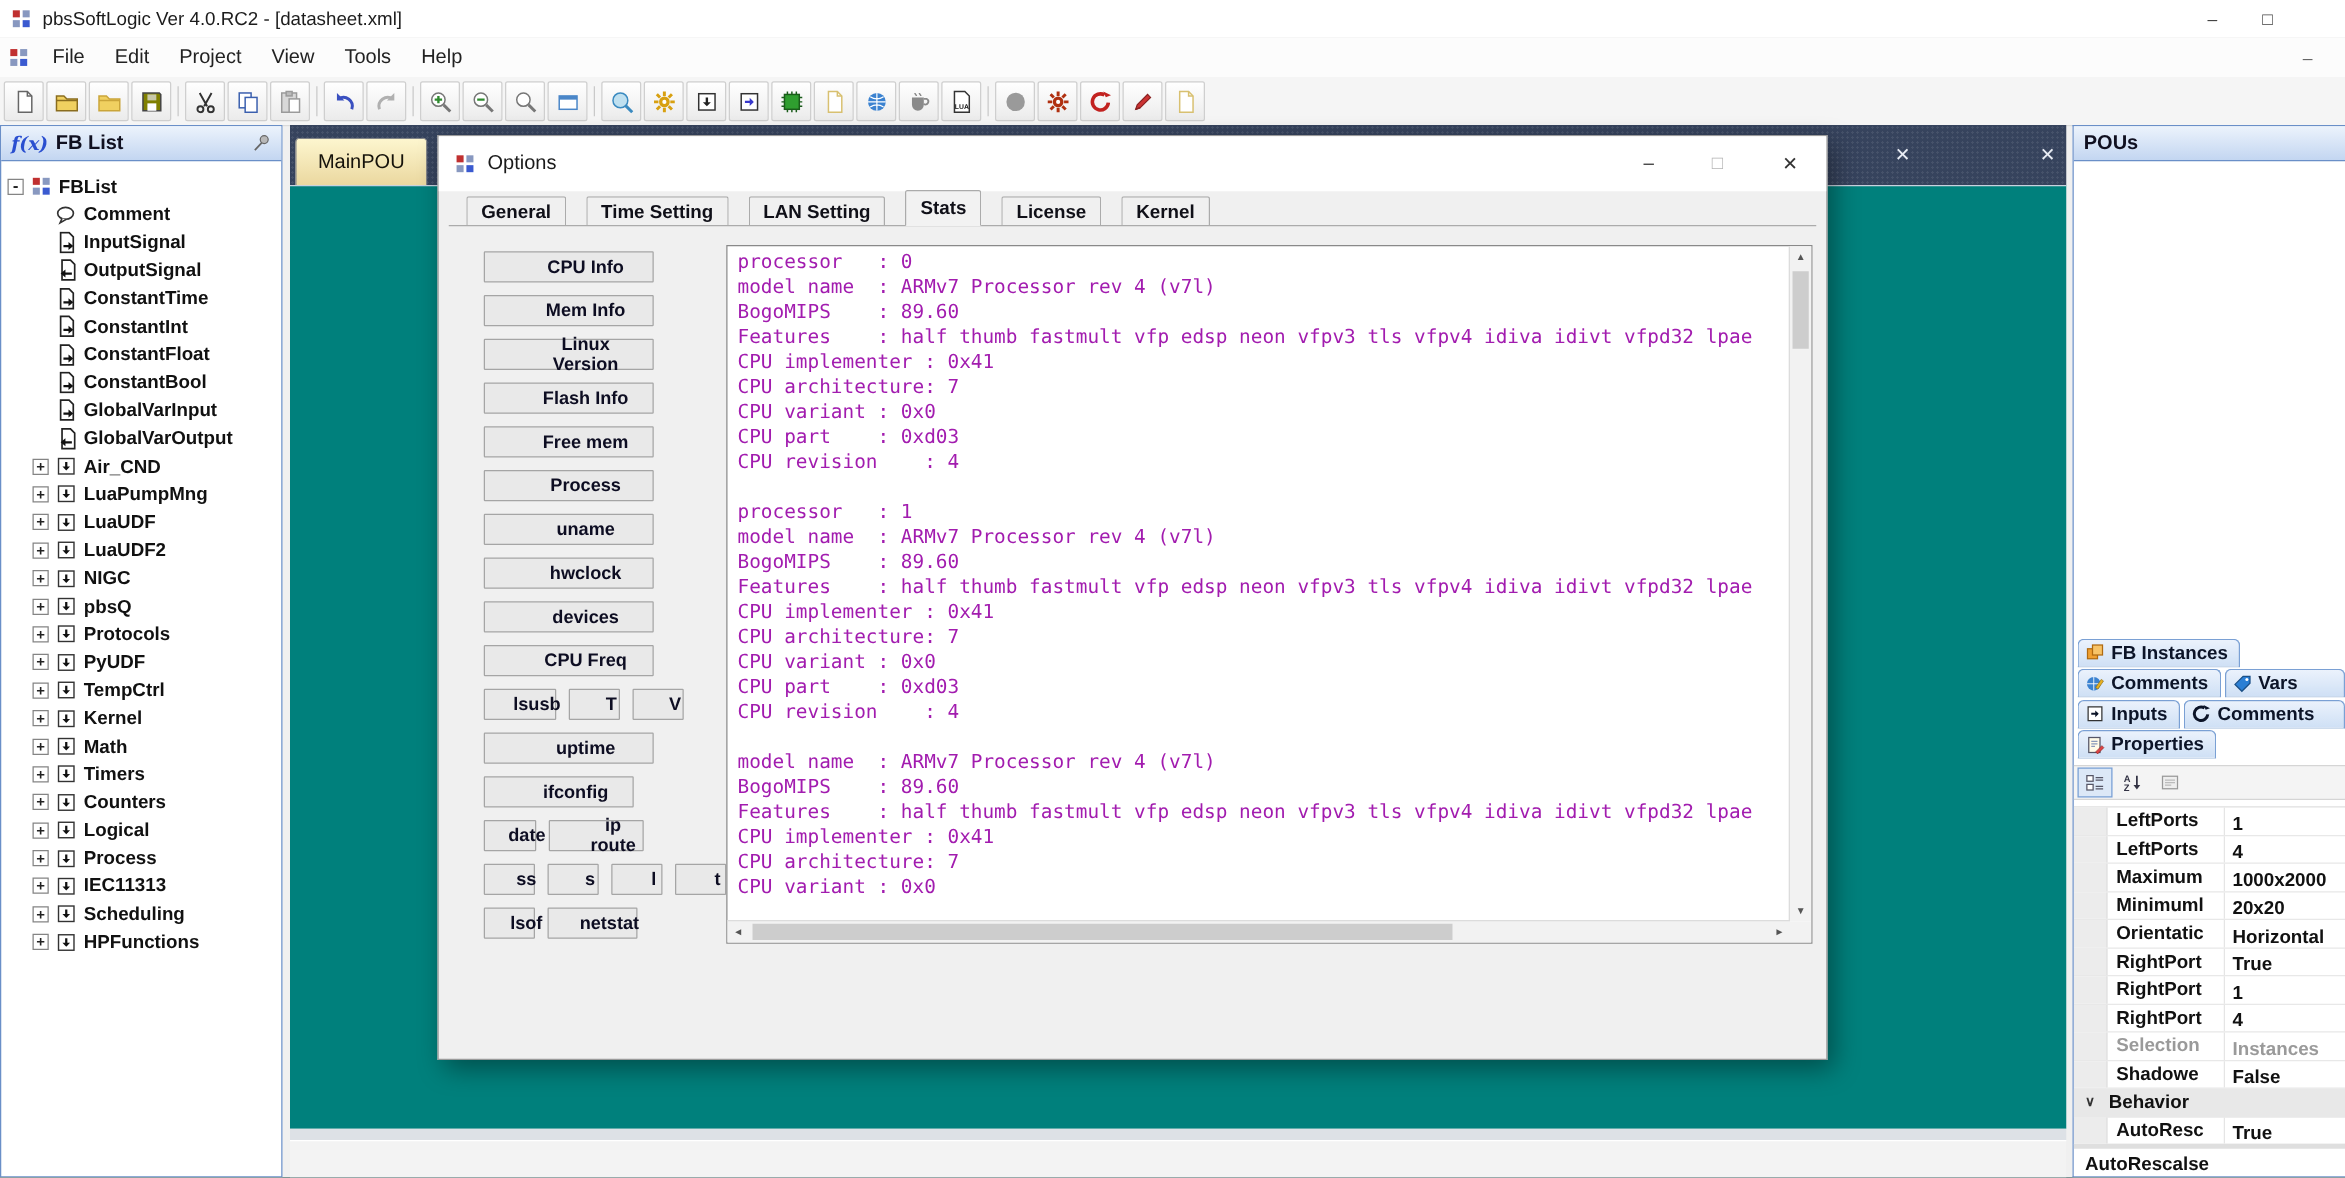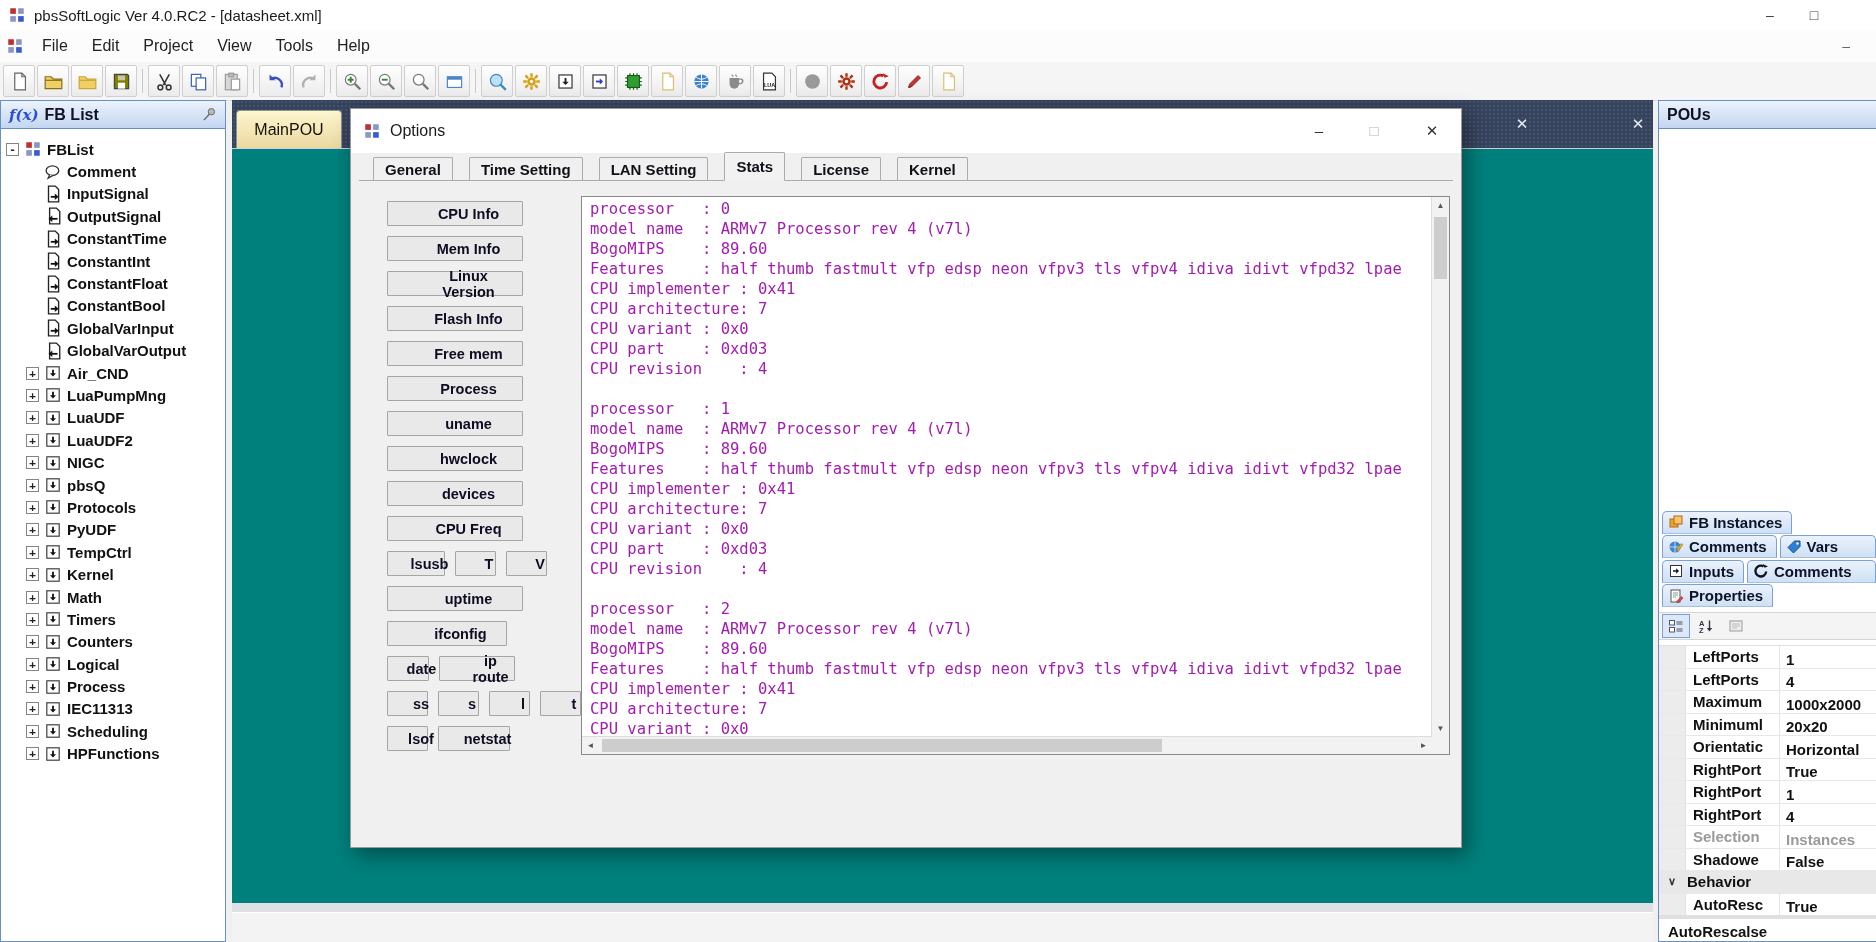--- a/index.html
+++ b/index.html
@@ -1027,21 +1027,20 @@
           <div class="tline">processor   : 1</div>
           <div class="tline">model name  : ARMv7 Processor rev 4 (v7l)</div>
           <div class="tline">BogoMIPS    : 89.60</div>
           <div class="tline">Features    : half thumb fastmult vfp edsp neon vfpv3 tls vfpv4 idiva idivt vfpd32 lpae</div>
           <div class="tline">CPU implementer : 0x41</div>
           <div class="tline">CPU architecture: 7</div>
           <div class="tline">CPU variant : 0x0</div>
           <div class="tline">CPU part    : 0xd03</div>
           <div class="tline">CPU revision    : 4</div>
           <div class="tline"></div>
-          <div class="tline">processor   : 2</div>
           <div class="tline">model name  : ARMv7 Processor rev 4 (v7l)</div>
           <div class="tline">BogoMIPS    : 89.60</div>
           <div class="tline">Features    : half thumb fastmult vfp edsp neon vfpv3 tls vfpv4 idiva idivt vfpd32 lpae</div>
           <div class="tline">CPU implementer : 0x41</div>
           <div class="tline">CPU architecture: 7</div>
           <div class="tline">CPU variant : 0x0</div>
         </div>
       <div class="vsb">
         <span class="sba up">▲</span>
         <span class="vthumb"></span>

